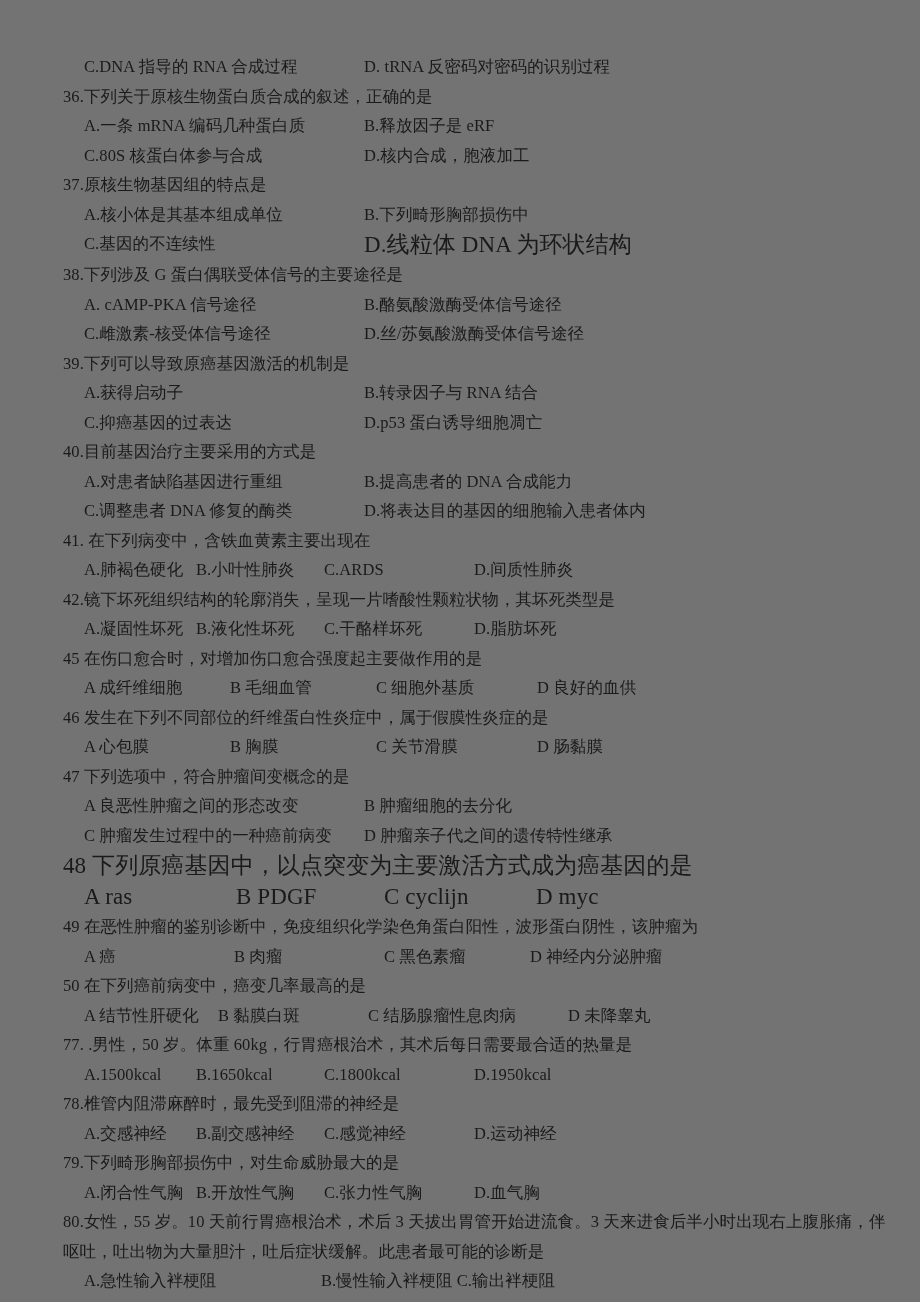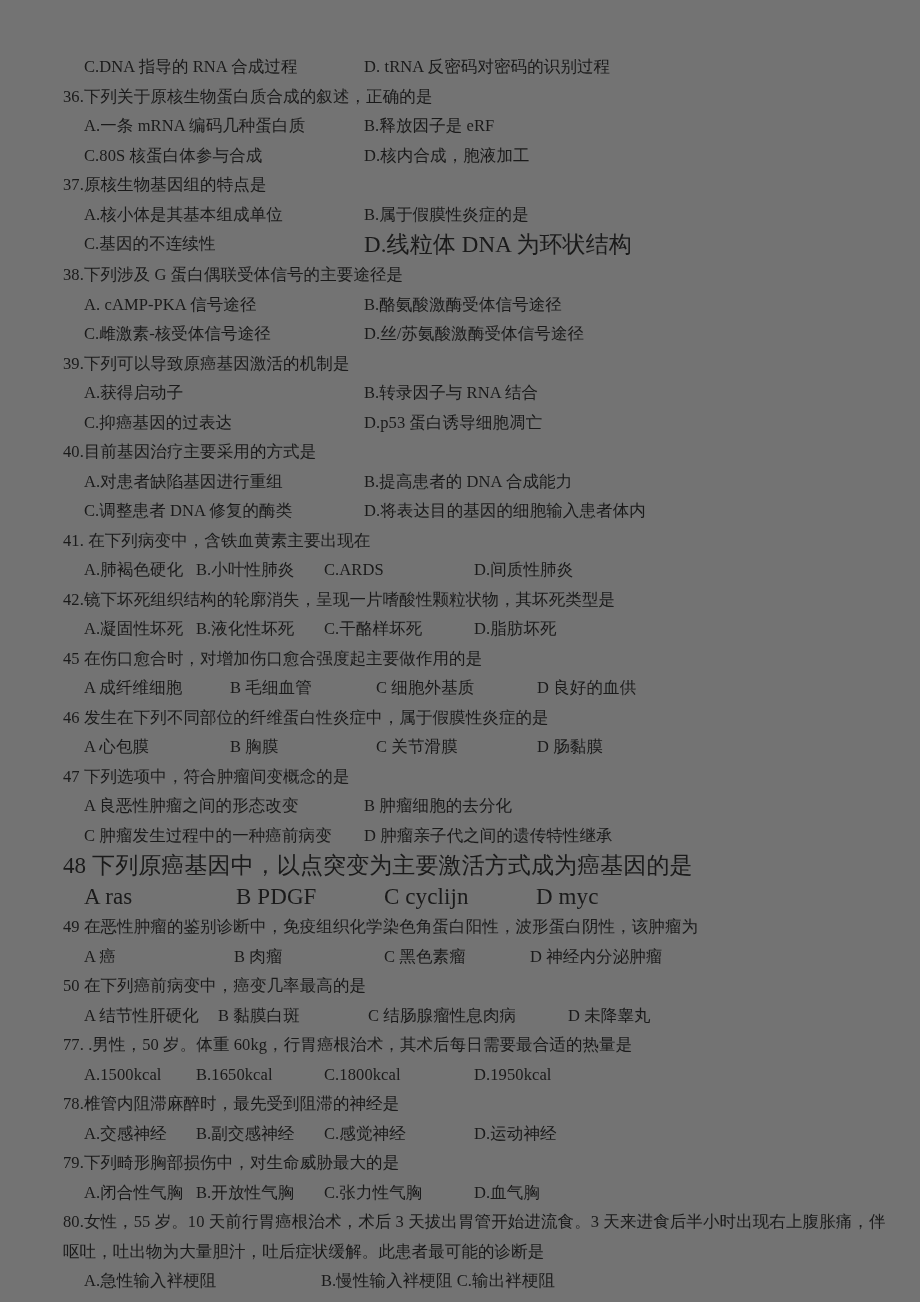--- a/index.html
+++ b/index.html
@@ -88,21 +88,21 @@
     <div class="line q">36.下列关于原核生物蛋白质合成的叙述，正确的是</div>
     <div class="line opts two">
       <span class="c1">A.一条 mRNA 编码几种蛋白质</span><span class="c2">B.释放因子是 eRF</span>
     </div>
     <div class="line opts two">
       <span class="c1">C.80S 核蛋白体参与合成</span><span class="c2">D.核内合成，胞液加工</span>
     </div>
 
     <div class="line q">37.原核生物基因组的特点是</div>
     <div class="line opts two">
-      <span class="c1">A.核小体是其基本组成单位</span><span class="c2">B.属于假膜性炎症的是</span>
+      <span class="c1">A.核小体是其基本组成单位</span><span class="c2">B.下列畸形胸部损伤中</span>
     </div>
     <div class="line opts two">
       <span class="c1">C.基因的不连续性</span><span class="c2 big">D.线粒体 DNA 为环状结构</span>
     </div>
 
     <div class="line q">38.下列涉及 G 蛋白偶联受体信号的主要途径是</div>
     <div class="line opts two">
       <span class="c1">A. cAMP-PKA 信号途径</span><span class="c2">B.酪氨酸激酶受体信号途径</span>
     </div>
     <div class="line opts two">

